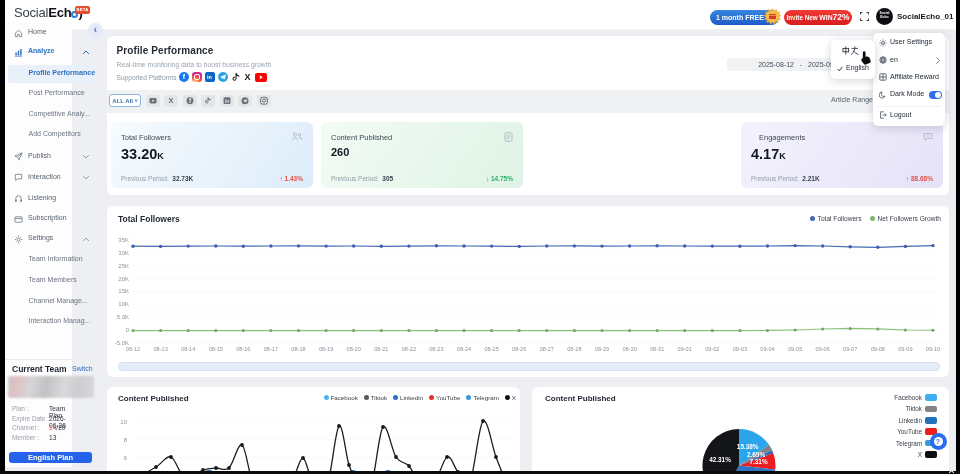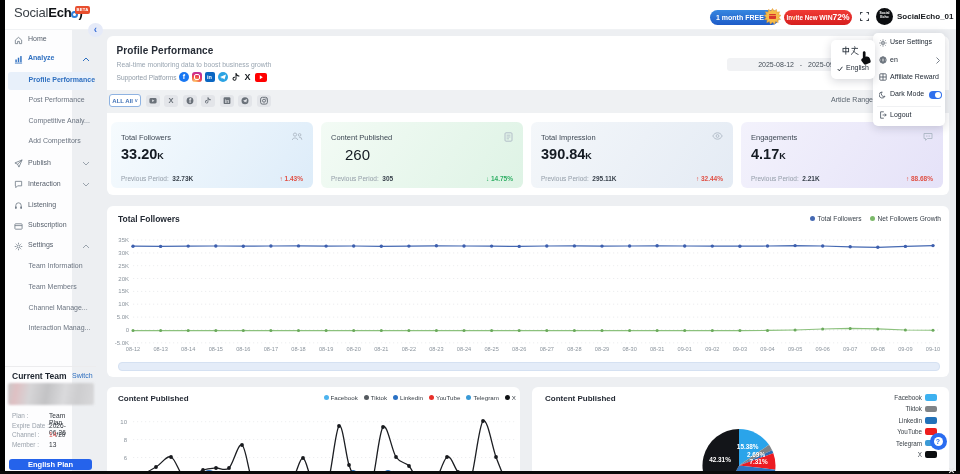--- a/index.html
+++ b/index.html
@@ -18,21 +18,21 @@
       <rect x="5" y="6" width="7" height="5" rx="0.8" fill="#d8372c"></rect>
       <path d="M5,7.5 h7" stroke="#f6bd4a" stroke-width="0.7"></path>
     </svg>
 <div class="abs" style="left:779px;top:9.5px;width:68px;height:15px;border-radius:7.5px;background:linear-gradient(180deg,#f03b35,#d61e1e);color:#fff;font-size:6.3px;font-weight:bold;line-height:15px;text-align:center;white-space:nowrap">In<span style="color:#ffe9a8">v</span>ite New <span style="font-size:6.8px">WIN</span><span style="font-size:8.5px">72%</span></div>
 <svg class="abs" style="left:855px;top:12px" width="9" height="9" viewBox="0 0 9 9">
       <path d="M0.5,2.5 V0.5 H2.5 M6.5,0.5 H8.5 V2.5 M8.5,6.5 V8.5 H6.5 M2.5,8.5 H0.5 V6.5" fill="none" stroke="#3c434a" stroke-width="1.1"></path>
     </svg>
 <div class="abs" style="left:871px;top:7.5px;width:17px;height:17px;border-radius:50%;background:#0b0d10;color:#fff;font-size:3.4px;font-weight:bold;text-align:center;line-height:1.15;padding-top:4.6px">Social<br>Echo</div>
 <div class="abs" style="left:892px;top:11.5px;font-size:8px;font-weight:bold;color:#16191d">SocialEcho_01</div>
 
-<div class="abs" style="left:0;top:30px;width:67px;height:444px;background:#fdfdfe">
+<div class="abs" style="left:0;top:23px;width:67px;height:444px;background:#fdfdfe">
       <div style="position:absolute;left:23px;top:5.0px;font-size:7px;font-weight:400;color:#58616d;white-space:nowrap">Home</div>
       <div style="position:absolute;left:9px;top:5.5px;width:9px;height:9px">
         <svg width="9" height="9" viewBox="0 0 10 10">
           <path d="M1.5,4.5 L5,1.5 L8.5,4.5 L8.5,8.5 L6,8.5 L6,6 L4,6 L4,8.5 L1.5,8.5 Z" fill="none" stroke="#707a86" stroke-width="0.9"></path>
         </svg>
       </div>
       <div style="position:absolute;left:23px;top:24.0px;font-size:7px;font-weight:600;color:#2e6fc0;white-space:nowrap">Analyze</div>
       <div style="position:absolute;left:9px;top:24.5px;width:9px;height:9px">
         <svg width="9" height="9" viewBox="0 0 10 10">
           <path d="M1,9 L9,9" stroke="#2e6fc0" stroke-width="0.9"></path>
@@ -199,38 +199,26 @@
 <div style="position:absolute;right:10px;top:53px;font-size:6.5px;font-weight:bold;color:#e04f44">↑ 1.43%</div>
 </div>
     <div style="position:absolute;left:316px;top:121.5px;width:202px;height:66.5px;border-radius:6px;background:linear-gradient(125deg,#f3fbf5 0%,#def3e5 100%)">
 <div style="position:absolute;left:10px;top:11px;font-size:7.5px;color:#3e4854">Content Published</div>
 <div style="position:absolute;right:10px;top:10px">
         <svg width="9" height="10" viewBox="0 0 9 10">
           <rect x="1" y="0.8" width="7" height="8.4" rx="1" fill="none" stroke="#aeb9c5" stroke-width="0.9"></rect>
           <path d="M2.6,3.2 h3.8 M2.6,5 h3.8 M2.6,6.8 h2.4" stroke="#aeb9c5" stroke-width="0.8"></path>
         </svg>
       </div>
-<div style="position:absolute;left:24px;top:24px;font-size:15px;font-weight:normal;color:#141a22">260<span style="font-size:9px;font-weight:bold"></span></div>
+<div style="position:absolute;left:10px;top:24px;font-size:11px;font-weight:bold;color:#141a22">260<span style="font-size:9px;font-weight:bold"></span></div>
 <div style="position:absolute;left:10px;top:53px;font-size:6.5px;color:#939da8">Previous Period:&nbsp; <span style="color:#39424c;font-weight:bold">305</span></div>
 <div style="position:absolute;right:10px;top:53px;font-size:6.5px;font-weight:bold;color:#2faf64">↓ 14.75%</div>
 </div>
-    <div style="position:absolute;left:526px;top:121.5px;width:202px;height:66.5px;border-radius:6px;background:linear-gradient(125deg,#f4f7fa 0%,#e4ebf4 100%)">
-<div style="position:absolute;left:10px;top:11px;font-size:7.5px;color:#3e4854">Total Impression</div>
-<div style="position:absolute;right:10px;top:10px">
-        <svg width="11" height="8" viewBox="0 0 11 8">
-          <path d="M0.8,4 C2,1.8 3.6,0.8 5.5,0.8 C7.4,0.8 9,1.8 10.2,4 C9,6.2 7.4,7.2 5.5,7.2 C3.6,7.2 2,6.2 0.8,4 Z" fill="none" stroke="#aeb9c5" stroke-width="0.9"></path>
-          <circle cx="5.5" cy="4" r="1.4" fill="none" stroke="#aeb9c5" stroke-width="0.9"></circle>
-        </svg>
-      </div>
-<div style="position:absolute;left:10px;top:24px;font-size:14.5px;font-weight:bold;color:#141a22">390.84<span style="font-size:9px;font-weight:bold">K</span></div>
-<div style="position:absolute;left:10px;top:53px;font-size:6.5px;color:#939da8">Previous Period:&nbsp; <span style="color:#39424c;font-weight:bold">295.11K</span></div>
-<div style="position:absolute;right:10px;top:53px;font-size:6.5px;font-weight:bold;color:#e04f44">↑ 32.44%</div>
-</div>
     <div style="position:absolute;left:736px;top:121.5px;width:202px;height:66.5px;border-radius:6px;background:linear-gradient(125deg,#f3f2fc 0%,#e5e2f8 100%)">
-<div style="position:absolute;left:10px;top:11px;font-size:7.5px;color:#3e4854">Engagements</div>
+<div style="position:absolute;left:18px;top:11px;font-size:7.5px;color:#3e4854">Engagements</div>
 <div style="position:absolute;right:10px;top:10px">
         <svg width="10" height="9" viewBox="0 0 10 9">
           <path d="M1,1.5 h8 v5 h-4.5 l-2,1.8 v-1.8 h-1.5 z" fill="none" stroke="#aeb9c5" stroke-width="0.9"></path>
           <circle cx="3.4" cy="4" r="0.55" fill="#aeb9c5"></circle>
           <circle cx="5" cy="4" r="0.55" fill="#aeb9c5"></circle>
           <circle cx="6.6" cy="4" r="0.55" fill="#aeb9c5"></circle>
         </svg>
       </div>
 <div style="position:absolute;left:10px;top:24px;font-size:14.5px;font-weight:bold;color:#141a22">4.17<span style="font-size:9px;font-weight:bold">K</span></div>
 <div style="position:absolute;left:10px;top:53px;font-size:6.5px;color:#939da8">Previous Period:&nbsp; <span style="color:#39424c;font-weight:bold">2.21K</span></div>

